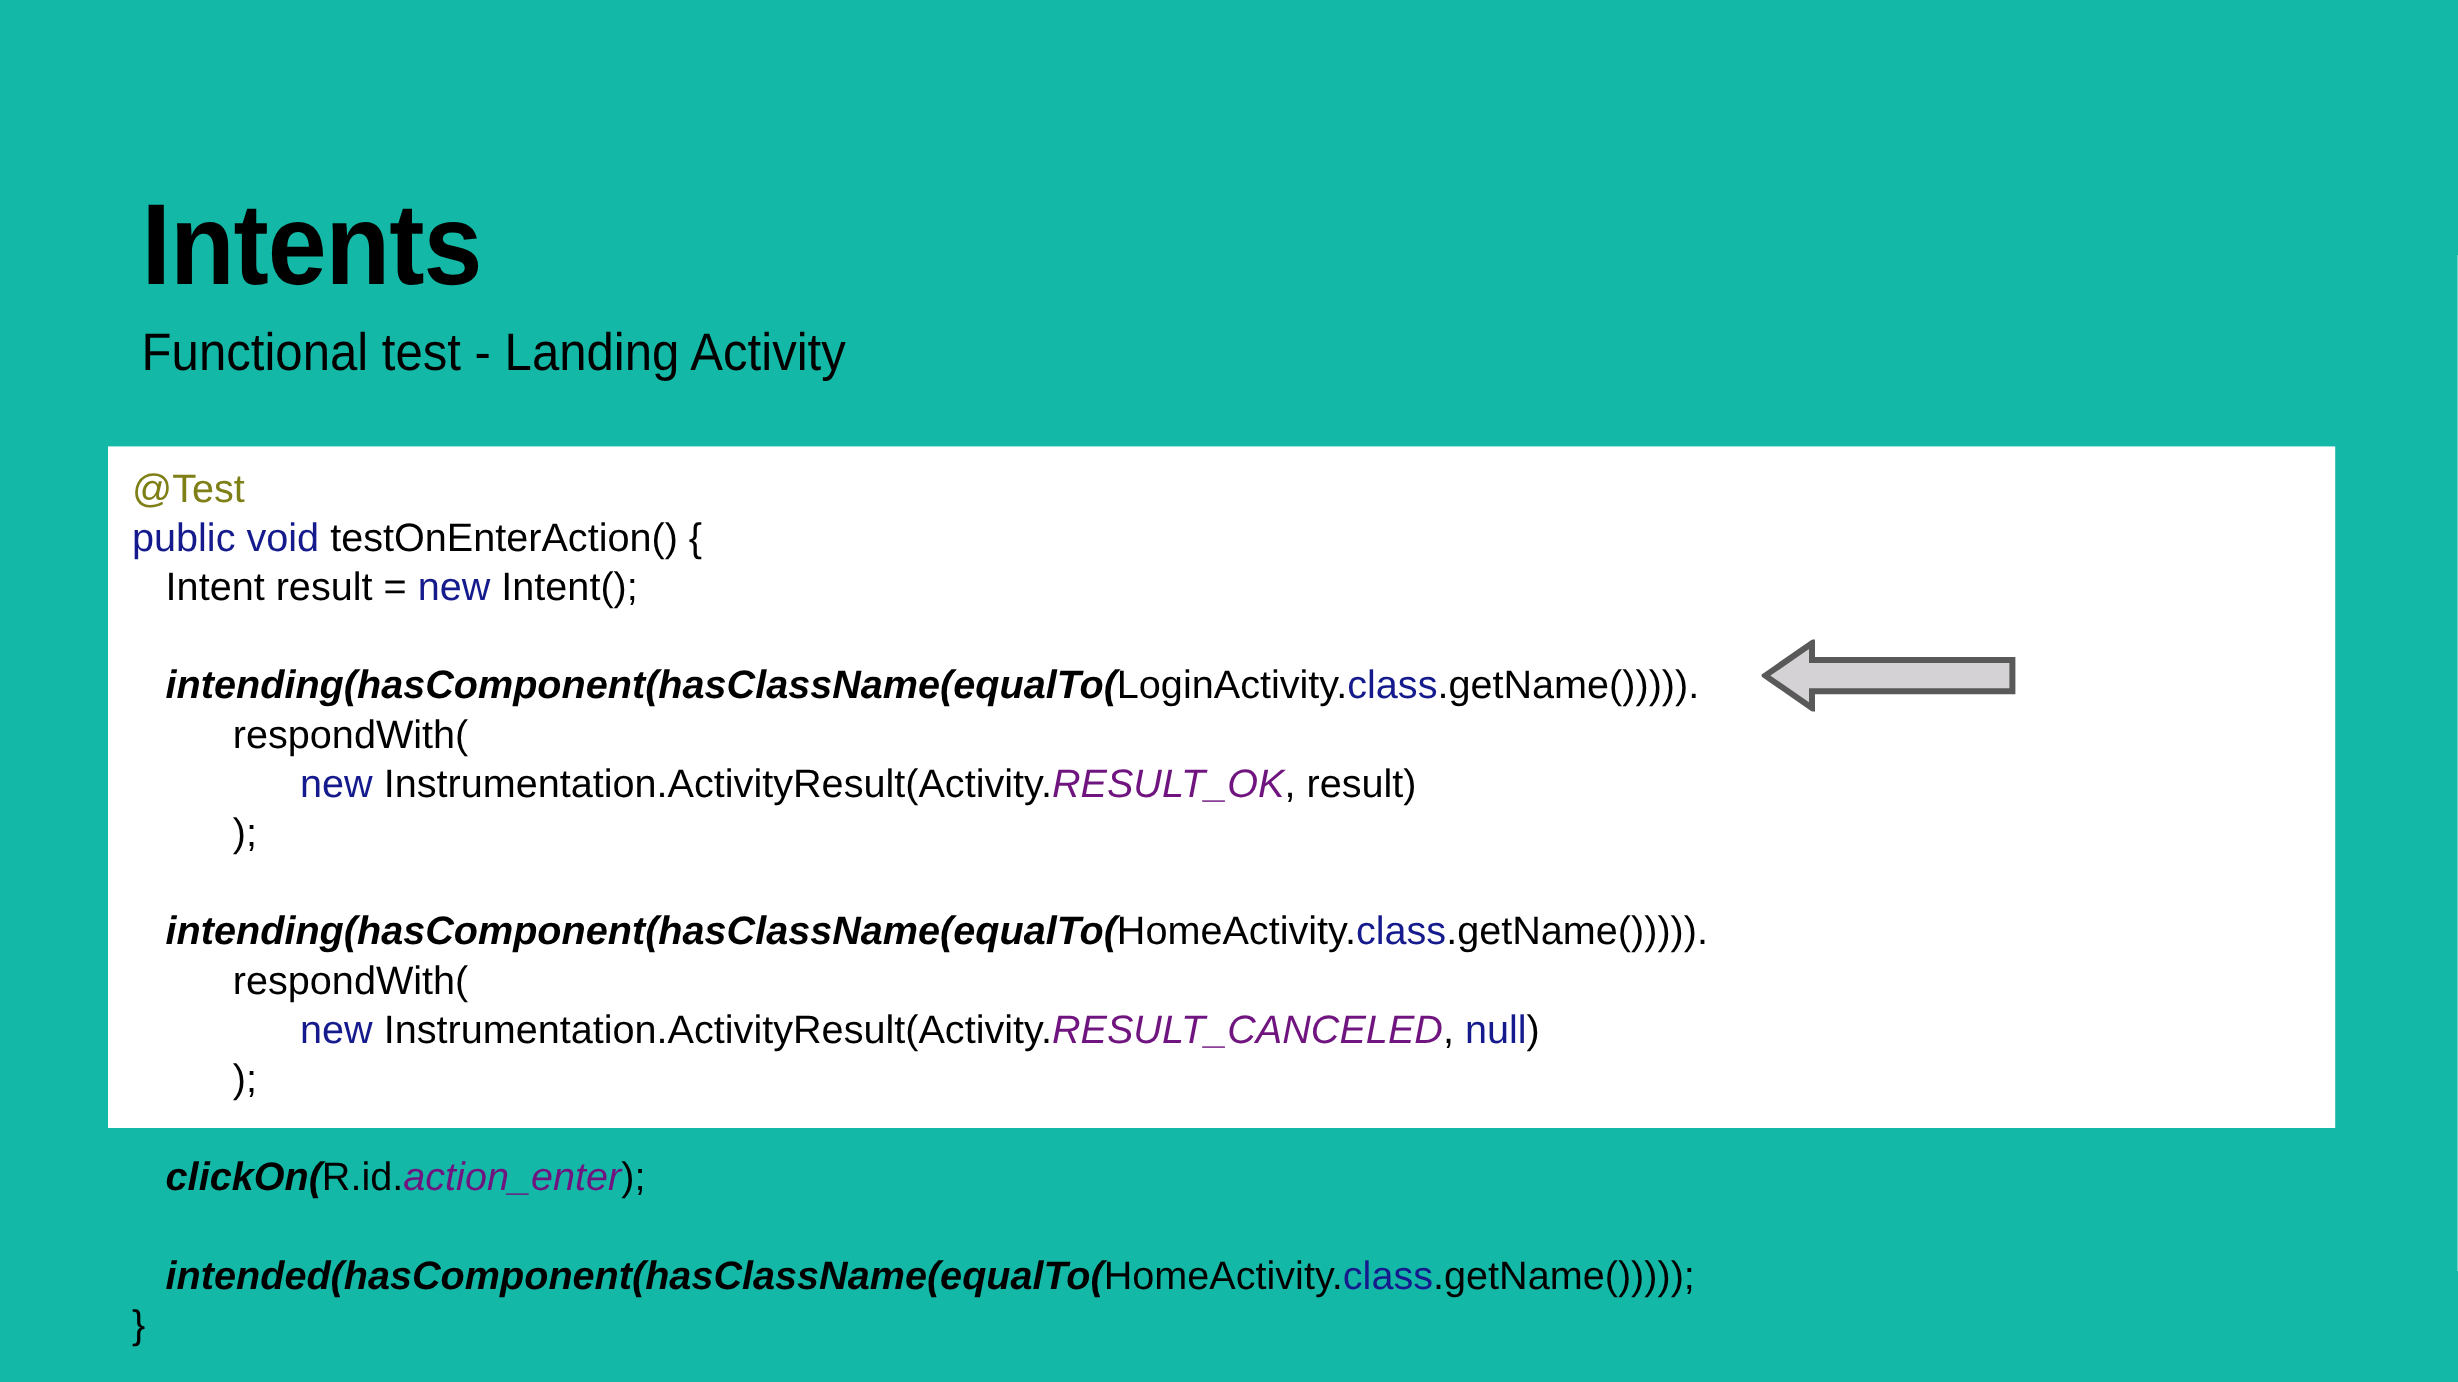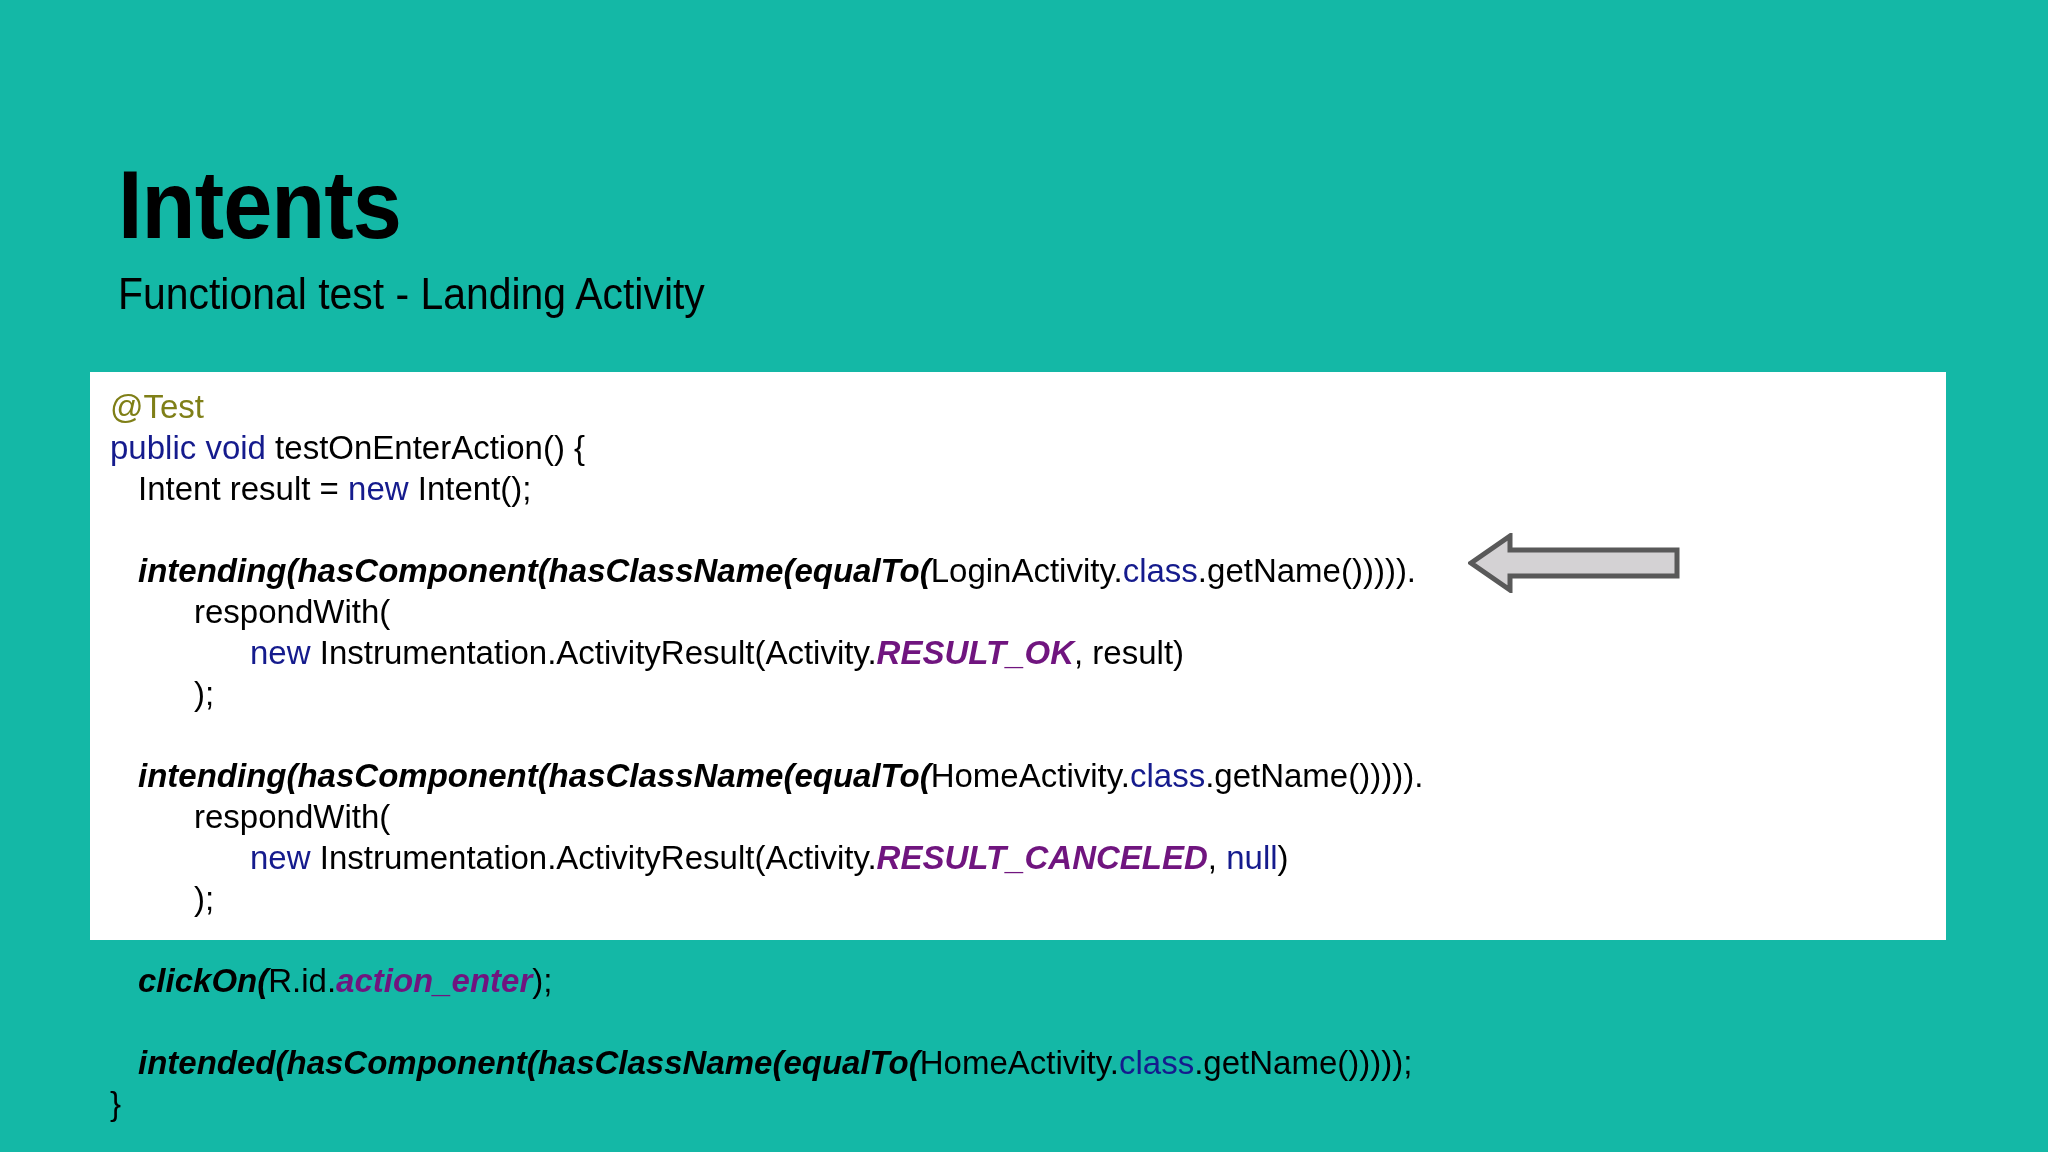--- a/index.html
+++ b/index.html
@@ -72,21 +72,21 @@
     height: 41px;
     white-space: pre;
   }
   .code-line.blank {
     height: 41px;
   }
   
   .tok-annotation { color: #7f7f17; }
   .tok-keyword    { color: #151b8d; font-weight: normal; }
   .tok-method     { font-style: italic; color: #000000; font-weight: bold; }
-  .tok-const      { color: #70157f; font-weight: bold; font-style: italic; }
+  .tok-const      { color: #70157f; font-weight: normal; font-style: italic; }
   .tok-plain      { color: #000000; }
   
   #callout-arrow {
     position: absolute;
     left: 1468px;
     top: 533px;
     width: 212px;
     height: 60px;
   }
 </style>

